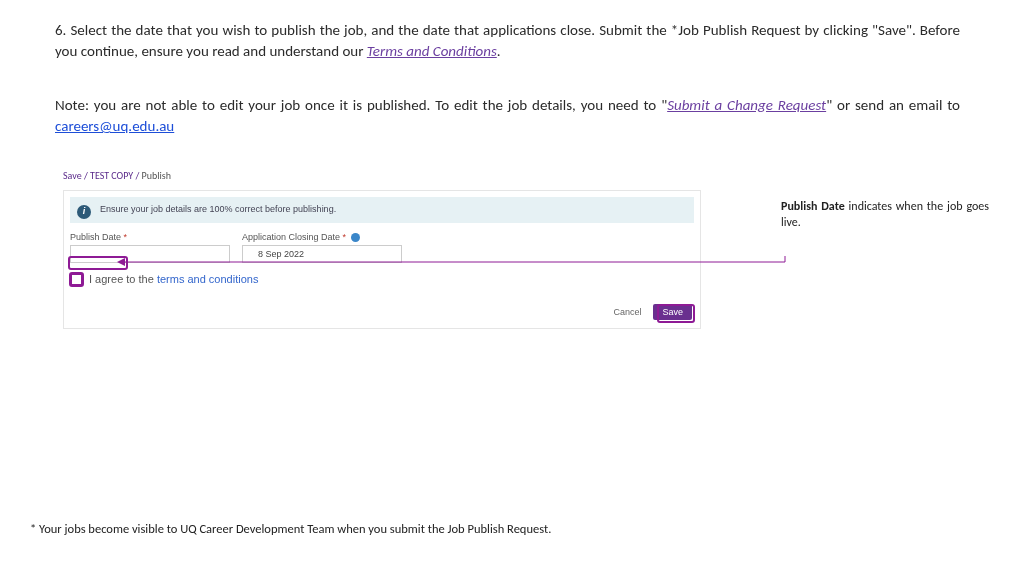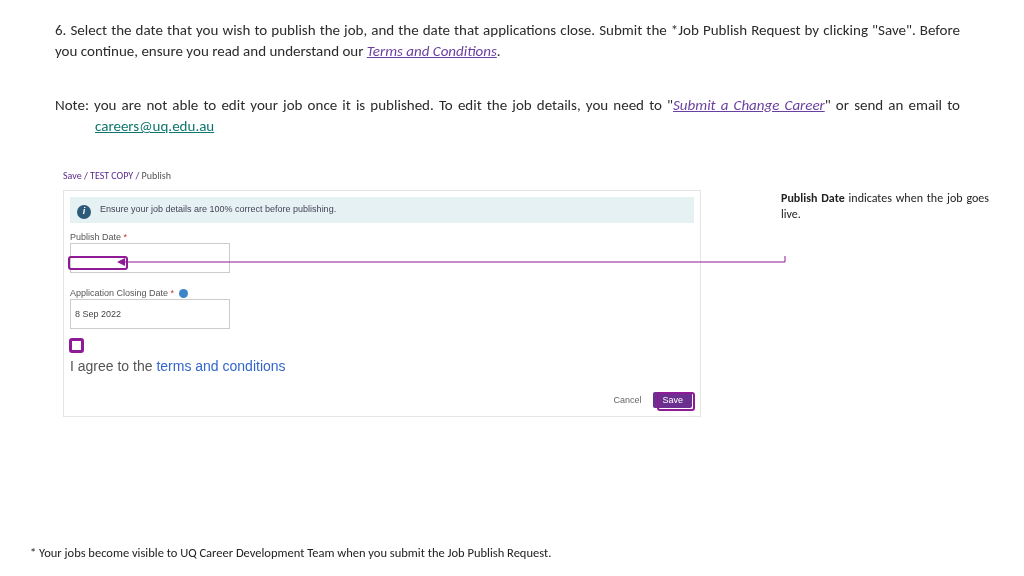--- a/index.html
+++ b/index.html
@@ -10,21 +10,21 @@
     background: #fff;
     color: #222;
     position: relative;
     overflow: hidden;
   }
   .page { padding: 20px 30px 10px 55px; }
   .hdr { display: flex; justify-content: space-between; font-size: 10px; color: #555; margin-bottom: 4px; padding-right: 12px;}
   .body-text { font-size: 15px; line-height: 1.42; color: #2b2b2b; text-align: justify; margin-bottom: 32px; max-width: 905px; }
   .body-text .it { }
   .body-text .lnk { color: #6b3fa0; font-style: italic; text-decoration: underline; cursor: pointer; }
-  .body-text .lnk2 { color: #0f766e; text-decoration: underline; cursor: pointer; margin-left: 40px; }
+  .body-text .lnk2 { color: #1d4ed8; text-decoration: underline; cursor: pointer; }
   .crumbs { font-size: 10px; color: #5a2a8a; margin: 0 0 8px 8px; }
   .crumbs .cur { color: #555; }
 
   .shot-row { position: relative; }
   .shot {
     width: 638px;
     margin-left: 8px;
     border: 1px solid #e5e5e5;
     background: #fff;
     font-family: Arial, Helvetica, sans-serif;
@@ -39,66 +39,66 @@
     color: #445;
     position: relative;
   }
   .alert .iicon {
     position: absolute; left: 7px; top: 8px;
     width: 14px; height: 14px; border-radius: 50%;
     background: #2d5a78; color: #fff;
     display: flex; align-items: center; justify-content: center;
     font-size: 9px; font-weight: bold; font-style: italic;
   }
-  .fields { display: flex; gap: 12px; padding: 0 6px 4px 6px; flex-direction: column; }
+  .fields { display: flex; gap: 12px; padding: 0 6px 4px 6px; }
   .fgroup { width: 160px; position: relative; }
   .flabel { font-size: 9px; color: #555; display: block; position: relative; padding: 3px 0 1px 0;}
   .flabel .req { color: #c0392b; }
   .finput {
-    width: 100%; height: 30px; border: 1px solid #ccc;
-    font-size: 9px; padding: 0 4px; color: #444; background: #fff;
+    width: 100%; height: 18px; border: 1px solid #ccc;
+    font-size: 9px; padding: 0 15px; color: #444; background: #fff;
   }
   .hlbox { position: absolute; border: 2px solid #8e1a95; border-radius: 3px; pointer-events: none; }
   .hl-publish { left: 4px; top: 65px; width: 60px; height: 14px; }
   .info-dot { display:inline-block; width:9px; height:9px; border-radius:50%; background:#3a86c9; vertical-align:middle; margin-left:2px;}
 
-  .agree-row { display:flex; gap:6px; padding: 6px 6px 14px 6px; font-size:14px; color:#555;flex-direction:column;}
+  .agree-row { display:flex; align-items:center; gap:6px; padding: 6px 6px 14px 6px; font-size:11px; color:#555;}
   .chk { width:13px; height:13px; border:2px solid #8e1a95; border-radius:2px; display:inline-block; position: relative;}
   .chk-hl { position:absolute; inset:-3px; border:2px solid #8e1a95; border-radius:3px; }
   .tnc { color:#3366cc; cursor:pointer; }
 
   .actions { display:flex; justify-content:flex-end; align-items:center; gap:12px; padding:4px 8px 8px 0; font-size:9px;}
   .cancel { color:#666; cursor:pointer; }
   .savebtn {
     background:#6a2f8f; color:#fff; border:none;
     padding:3px 9px; font-size:9px; border-radius:2px; cursor:pointer;
   }
   .save-hl { position:absolute; border:2px solid #8e1a95; border-radius:3px; right:5px; bottom:5px; width:38px; height:19px; pointer-events:none;}
 
   .callout {
-    position: absolute; left: 726px; top: 0; width: 208px;
+    position: absolute; left: 726px; top: 8px; width: 208px;
     font-size: 12px; line-height: 1.35; color: #222; text-align: justify;
   }
   .callout b { font-weight:700; }
 
   .arrow-svg { position:absolute; left:60px; top:66px; width:680px; height:30px; pointer-events:none; }
 
-  .footnote { position:absolute; bottom:16px; left:30px; font-size:12.5px; color:#222; }
+  .footnote { position:absolute; bottom:40px; left:30px; font-size:12.5px; color:#222; }
 </style>
 </head>
 <body>
 
 <div class="page">
 
   <p class="body-text">
     <span>6. Select the date that you wish to publish the job, and the date that applications close. Submit the *</span><span class="it">Job Publish Request</span><span> by clicking "</span><span class="it">Save</span><span>". Before you continue, ensure you read and understand our </span><a class="lnk">Terms and Conditions</a><span>.</span>
   </p>
 
   <p class="body-text">
-    <span>Note: you are not able to edit your job once it is published. To edit the job details, you need to "</span><a class="lnk">Submit a Change Career</a><span>" or send an email to </span><a class="lnk2">careers@uq.edu.au</a>
+    <span>Note: you are not able to edit your job once it is published. To edit the job details, you need to "</span><a class="lnk">Submit a Change Request</a><span>" or send an email to </span><a class="lnk2">careers@uq.edu.au</a>
   </p>
 
   <div class="crumbs">
     <span>Save</span><span>  /  </span><span>TEST COPY</span><span>  /  </span><span class="cur">Publish</span>
   </div>
 
   <div class="shot-row">
     <div class="shot">
       <div class="alert">
         <span class="iicon">i</span>

